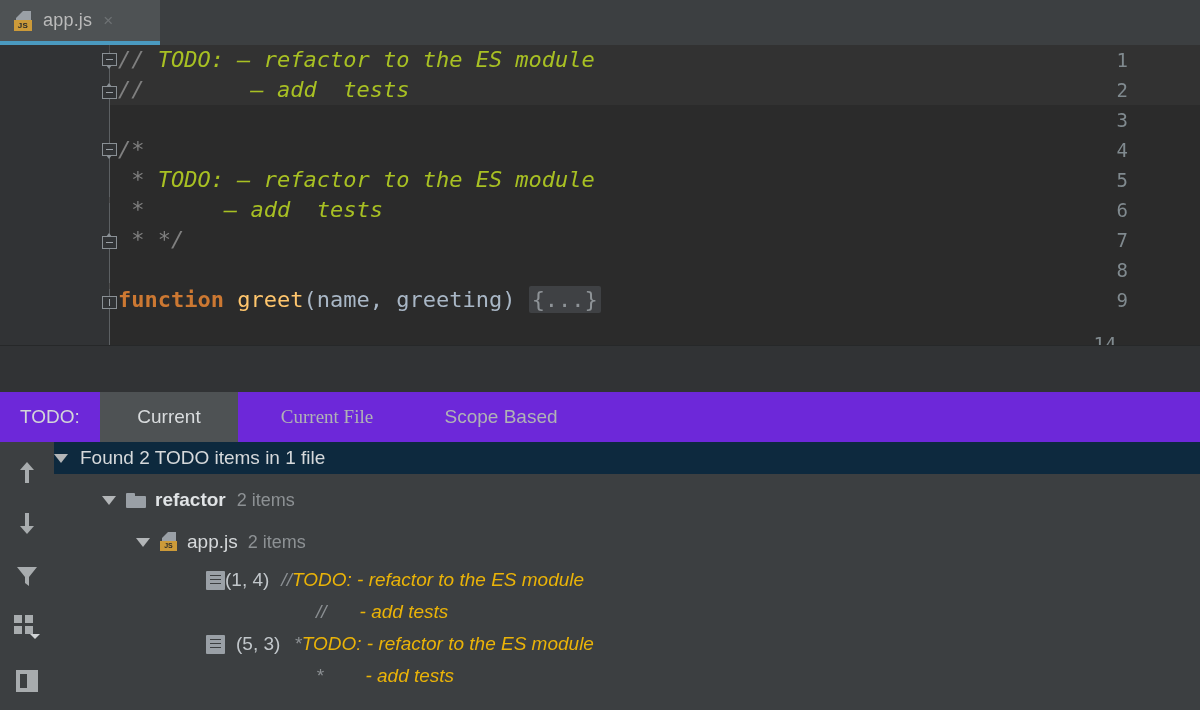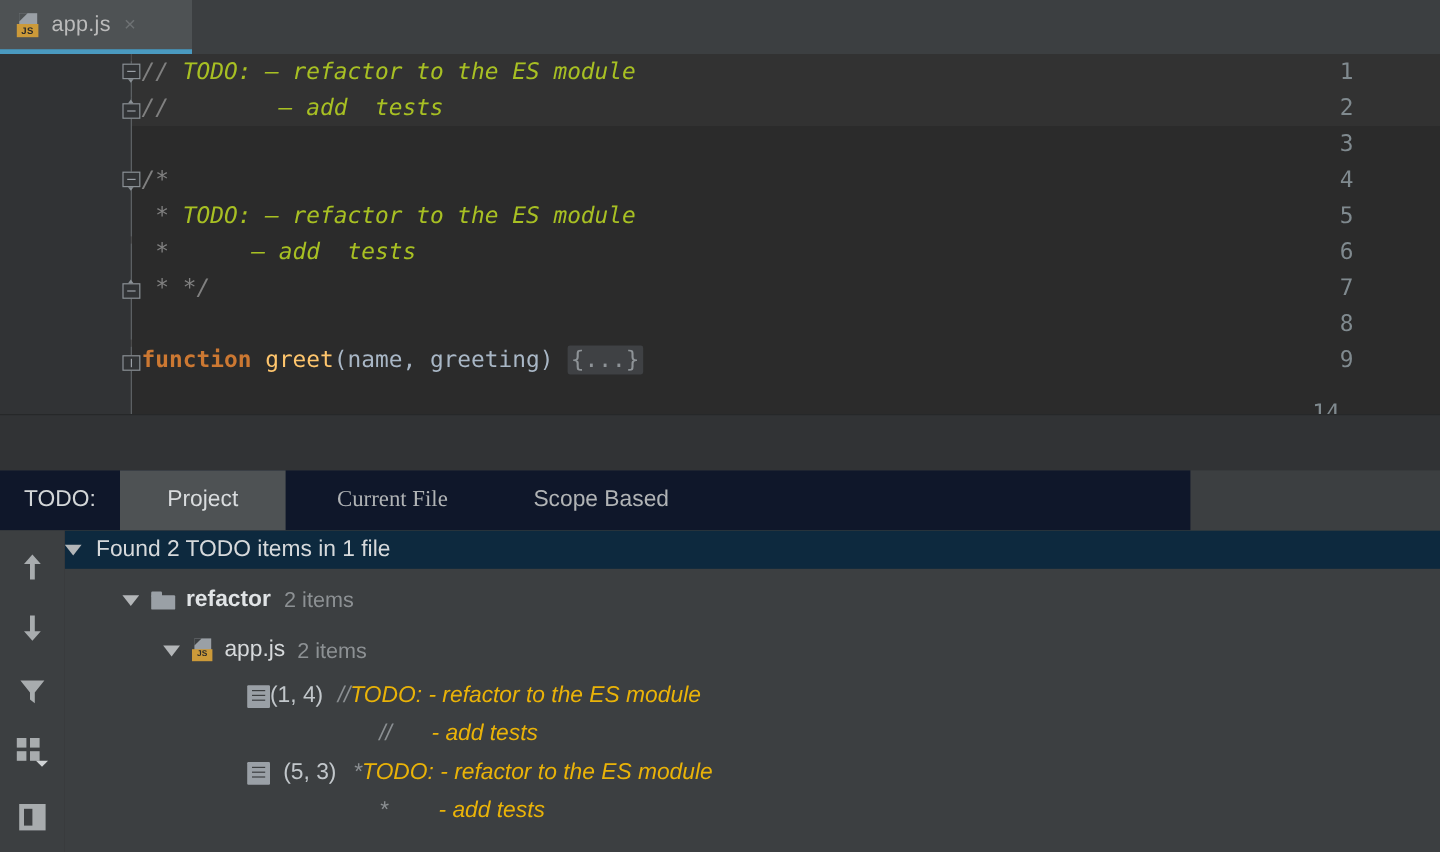--- a/index.html
+++ b/index.html
@@ -90,21 +90,21 @@
     content:"";position:absolute;left:4px;top:-3px;width:0;height:0;
     border-left:3.5px solid transparent;border-right:3.5px solid transparent;
     border-bottom:4px solid #8a9095;
   }
   .fold-plus:after{
     content:"";position:absolute;left:6px;top:2px;width:1px;height:7px;background:#9aa0a6;
   }
   .code{
     position:absolute;left:118px;top:0;right:0;height:300px;
     font-family:"DejaVu Sans Mono", monospace;
-    font-size:19px;line-height:30px;white-space:pre;
+    font-size:22px;line-height:30px;white-space:pre;
   }
   .cl{position:absolute;left:0;height:30px;white-space:pre;}
   .hl-row{
     position:absolute;left:110px;right:0;height:30px;background:#323232;
   }
   .tok-cmt{color:#808080;font-style:italic;}
   .tok-todo{color:#a8c023;font-style:italic;}
   .tok-kw{color:#cc7832;font-weight:bold;}
   .tok-fn{color:#ffc66d;}
   .tok-plain{color:#a9b7c6;}
@@ -117,22 +117,22 @@
     position:absolute;left:0;top:345px;width:1200px;height:47px;
     background:#313335;border-top:1px solid #262829;
   }
 
   
   .panel{
     position:absolute;left:0;top:392px;width:1200px;height:318px;
     background:#3c3f41;
   }
   .panel-tabs{
-    position:absolute;left:0;top:0;width:992px;height:50px;
-    background:#0f172a;
+    position:absolute;left:0;top:0;width:1200px;height:50px;
+    background:#6d28d9;
   }
   .ptab{
     position:absolute;top:0;height:50px;display:flex;align-items:center;
     justify-content:center;box-sizing:border-box;
     color:#b0b3b5;font-size:19px;font-family:"Liberation Sans",sans-serif;
   }
   .ptab.title{color:#d3d6d8;}
   .ptab.active{background:#4e5254;color:#d9dcde;}
 
   
@@ -252,21 +252,21 @@
 
     <div class="code" id="code"><div class="cl" style="top: 0px;"><span class="tok-cmt">// </span><span class="tok-todo">TODO: – refactor to the ES module</span></div><div class="cl" style="top: 30px;"><span class="tok-cmt">//        </span><span class="tok-todo">– add  tests</span></div><div class="cl" style="top: 60px;"></div><div class="cl" style="top: 90px;"><span class="tok-cmt">/*</span></div><div class="cl" style="top: 120px;"><span class="tok-cmt"> * </span><span class="tok-todo">TODO: – refactor to the ES module</span></div><div class="cl" style="top: 150px;"><span class="tok-cmt"> *      </span><span class="tok-todo">– add  tests</span></div><div class="cl" style="top: 180px;"><span class="tok-cmt"> * */</span></div><div class="cl" style="top: 210px;"></div><div class="cl" style="top: 240px;"><span class="tok-kw">function</span><span class="tok-plain"> </span><span class="tok-fn">greet</span><span class="tok-plain">(name, greeting) </span><span class="folded">{...}</span></div><div class="cl" style="top: 270px;"></div></div>
   </div>
 
   <div class="splitter"></div>
 
   <div class="panel">
 
     <div class="panel-tabs">
       <div class="ptab title" style="left:0px;width:100px;">TODO:</div>
-      <div class="ptab active" style="left:100px;width:138px;">Project</div>
+      <div class="ptab active" style="left:100px;width:138px;">Current</div>
       <div class="ptab" style="left:240px;width:174px;font-family:Liberation Serif, serif;">Current File</div>
       <div class="ptab" style="left:412px;width:178px;">Scope Based</div>
     </div>
 
     <div class="toolbar">
       <div class="tb-btn" style="top:6px">
         <svg width="22" height="26" viewBox="0 0 22 26">
           <path d="M11 3 L18 11 L13 11 L13 24 L9 24 L9 11 L4 11 Z" fill="#a8acae"></path>
         </svg>
       </div>

